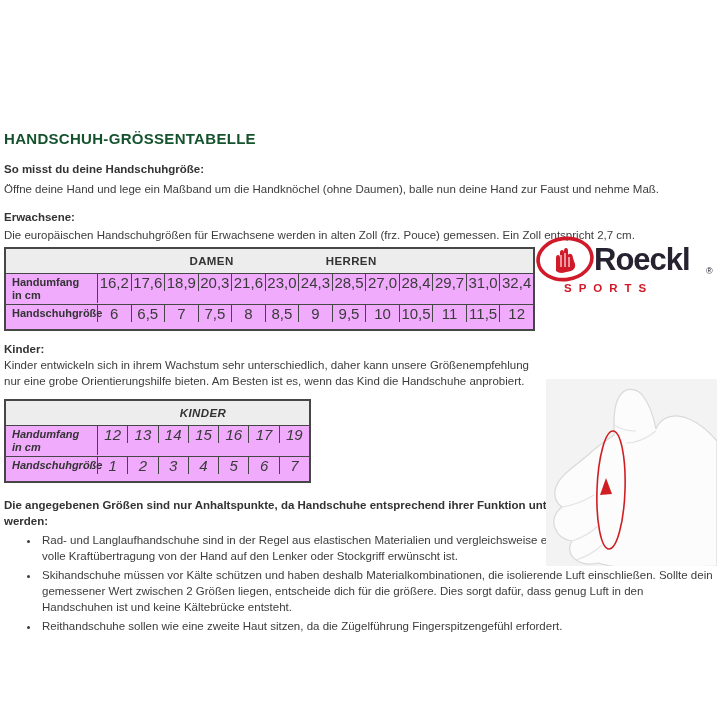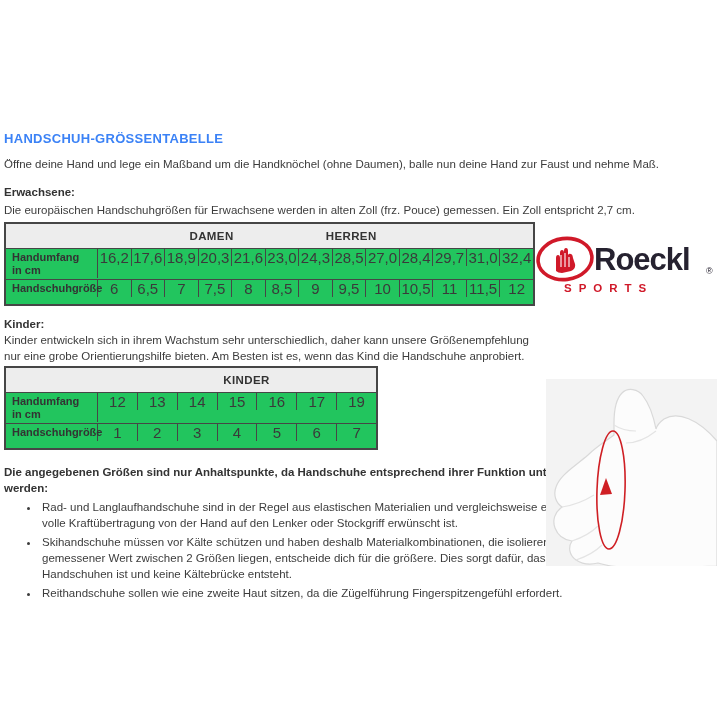--- a/index.html
+++ b/index.html
@@ -9,37 +9,37 @@
     font-family:"Liberation Sans", sans-serif;
     color:#3a3a3a; position:relative; overflow:hidden;
   }
   .page { position:relative; width:720px; height:720px; padding:0 4px; }
 
   
   .logo { position:absolute; top:107px; right:2px; width:184px; height:64px; }
 
   
   h1 {
-    font-size:13px; font-weight:700; color:#3b82f6;
+    font-size:15px; font-weight:700; color:#14532d;
     margin:126px 0 0; line-height:26px; letter-spacing:0.3px;
   }
   p { font-size:11.5px; line-height:16px; margin:0; color:#3c3c3c; }
   .b { font-weight:700; color:#333333; }
   .mt-intro-h { margin-top:9px; }
   .mt-intro-t { margin-top:4px; }
   .mt-adults-h { margin-top:12px; }
   .mt-adults-t1 { margin-top:2px; }
   .mt-kids-h { margin-top:10px; }
   .mt-kids-t { margin-top:0; max-width:528px; }
   .mt-notes-h { margin-top:14px; }
 
   
-  .size-table { border:2px solid #464646; background:#22c55e; }
+  .size-table { border:2px solid #464646; background:#f0abfc; }
   .adults-table { width:531px; margin-top:4px; }
-  .kids-table   { width:374px; margin-top:2px; }
+  .kids-table   { width:307px; margin-top:10px;font-style:italic; }
   .t-header {
     position:relative; height:25px; background:#ededed;
     border-bottom:1px solid #464646;
   }
   .gh {
     position:absolute; top:50%; transform:translate(-50%,-50%);
     font-weight:700; font-size:11.5px; letter-spacing:0.4px; color:#333;
     white-space:nowrap;
   }
   .gh-damen  { left:39%; }
@@ -85,20 +85,21 @@
         <path d="M27 22 L27 34 M31 20 L31 34 M35 24 L35 34" stroke="#ffffff" stroke-width="1.1" fill="none"></path>
       </g>
       <text x="60" y="37" font-size="31" font-weight="800" letter-spacing="-1" fill="#262230">Roeckl</text>
       <text x="172" y="41" font-size="9" fill="#262230">®</text>
       <text x="30" y="59" font-size="11.5" font-weight="700" letter-spacing="7" fill="#d01929">SPORTS</text>
     </svg>
   </div>
 
   <h1>HANDSCHUH-GRÖSSENTABELLE</h1>
 
+  <p class="b mt-intro-h">So misst du deine Handschuhgröße:</p>
   <p class="mt-intro-t">Öffne deine Hand und lege ein Maßband um die Handknöchel (ohne Daumen), balle nun deine Hand zur Faust und nehme Maß.</p>
 
   <p class="b mt-adults-h">Erwachsene:</p>
   <p class="mt-adults-t1">Die europäischen Handschuhgrößen für Erwachsene werden in alten Zoll (frz. Pouce) gemessen. Ein Zoll entspricht 2,7 cm.</p>
 
   <div class="size-table adults-table">
     <div class="t-header">
       <span class="gh gh-damen">DAMEN</span>
       <span class="gh gh-herren">HERREN</span>
     </div>

